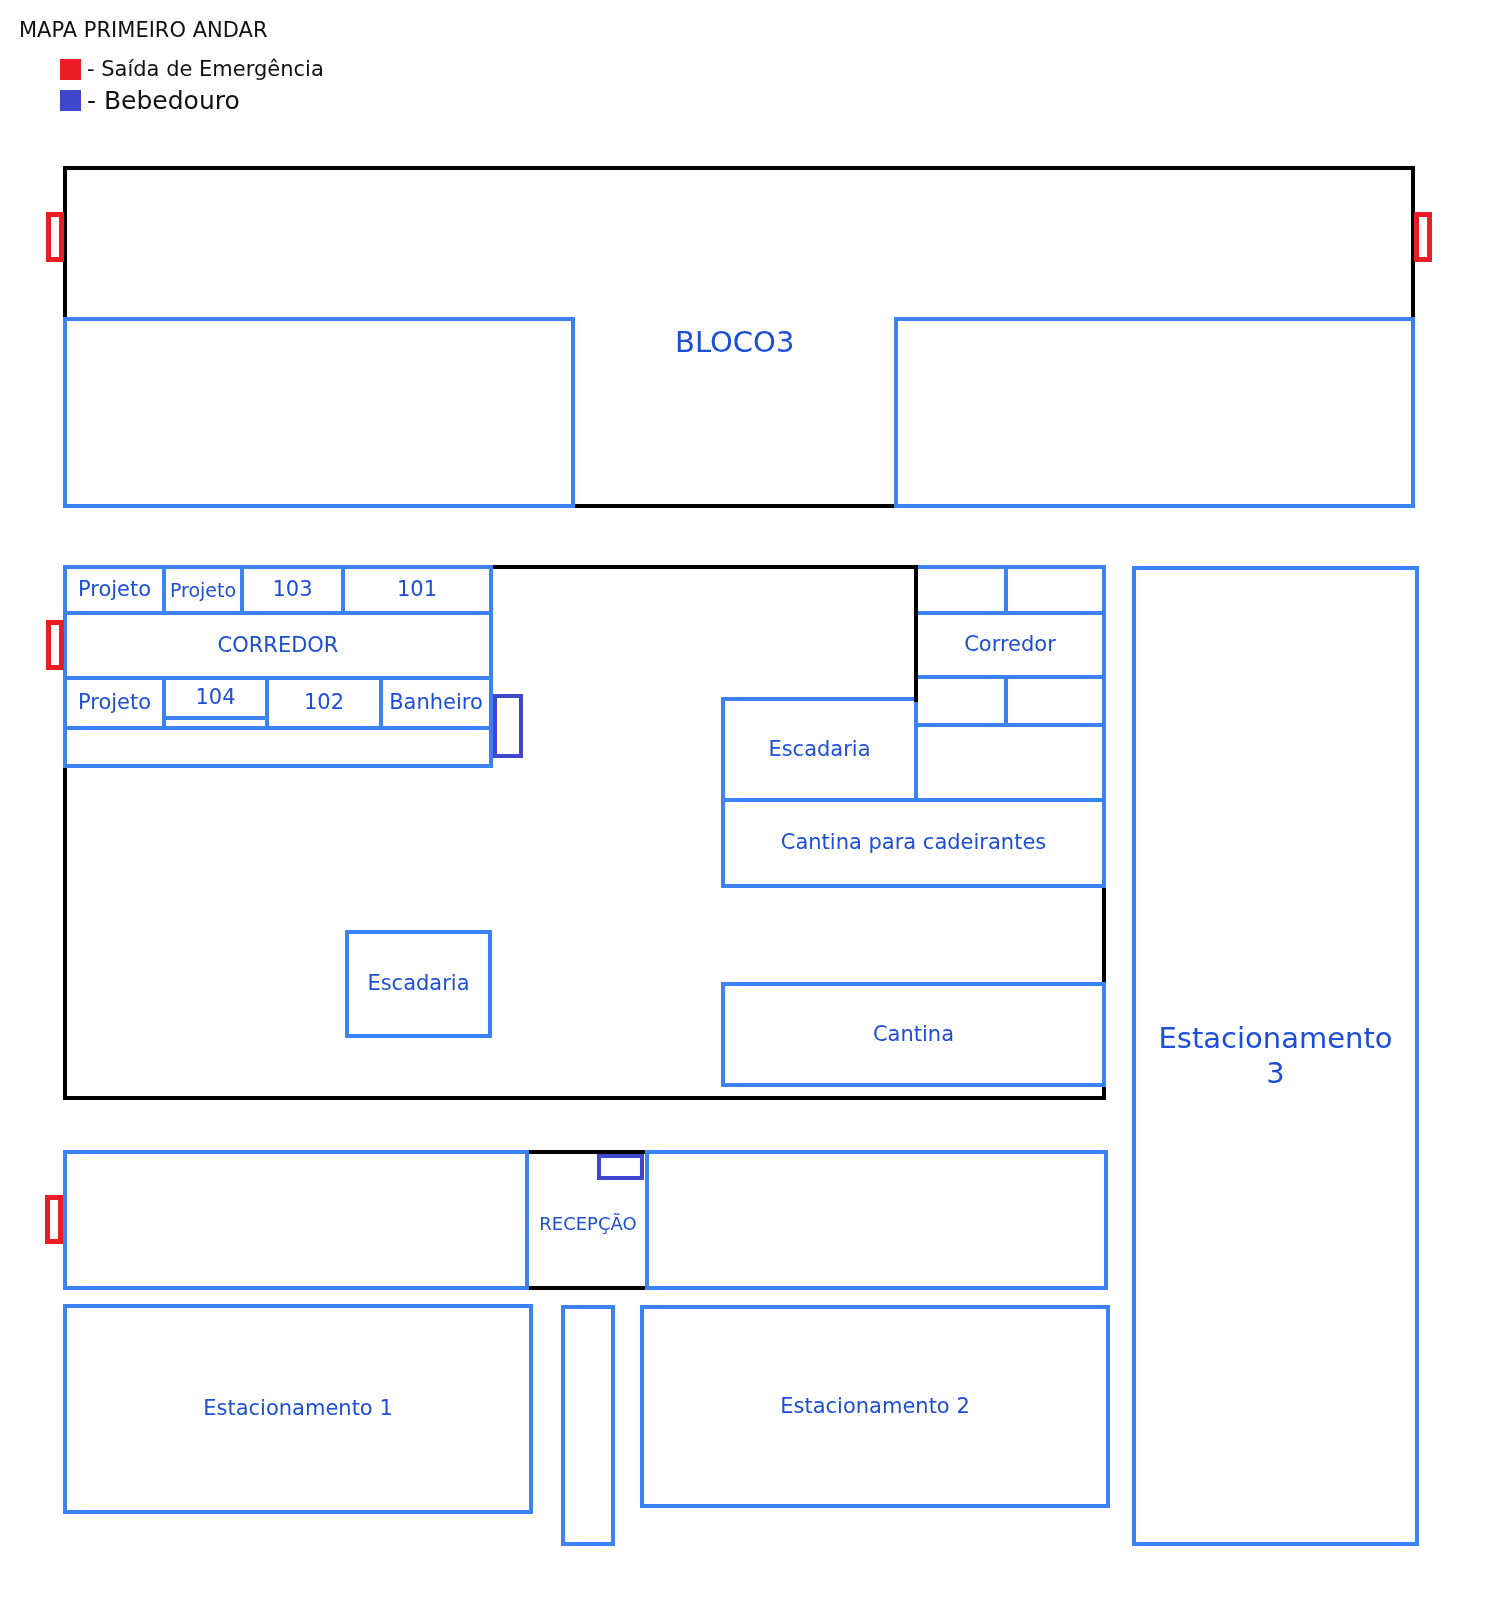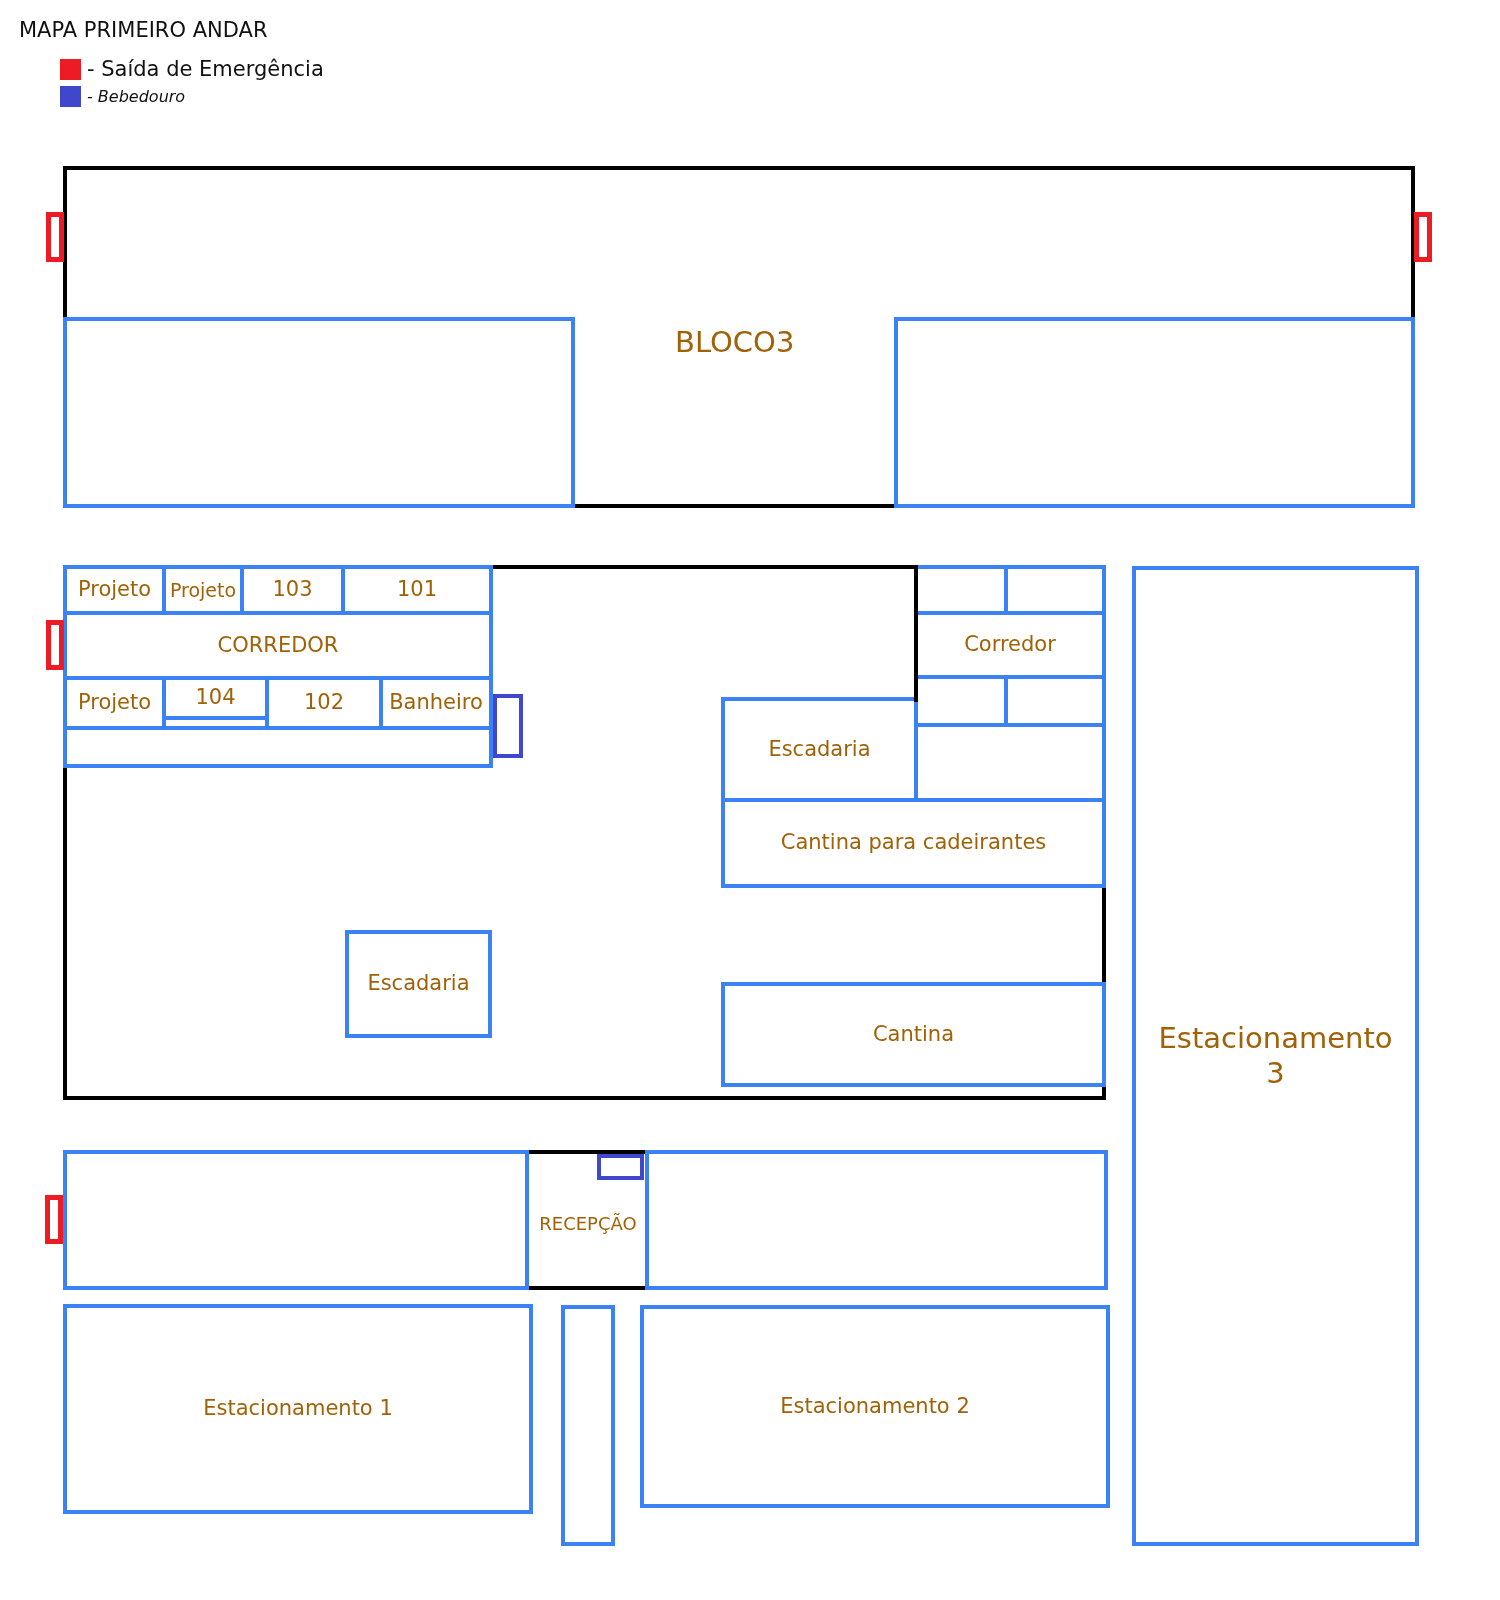--- a/index.html
+++ b/index.html
@@ -2,42 +2,42 @@
 <html><head>
   <meta charset="utf-8">
   <style>
     html, body { margin: 0; padding: 0; background: #ffffff; }
     body { width: 1500px; height: 1600px; position: relative; overflow: hidden;
            font-family: "DejaVu Sans", sans-serif; color: #111; }
     .abs { position: absolute; box-sizing: border-box; }
     .wall { position: absolute; box-sizing: border-box; border: 4px solid #000; background: transparent; }
     .room { position: absolute; box-sizing: border-box; border: 4px solid #3b82f6; background: #fff;
             display: flex; align-items: center; justify-content: center; text-align: center; }
-    .lbl { font-size: 21px; color: #a16207; white-space: nowrap; line-height: 1.2; }
+    .lbl { font-size: 21px; color: #1d4ed8; white-space: nowrap; line-height: 1.2; }
     .lbl-sm { font-size: 19px; }
     .lbl-lg { font-size: 29px; }
     .exit { position: absolute; box-sizing: border-box; border: 5px solid #ed1c24; background: #fff; }
     .fountain { position: absolute; box-sizing: border-box; border: 4px solid #3f48cc; background: #fff; }
     .title { position: absolute; left: 19px; top: 18px; font-size: 21px; letter-spacing: 0px; color: #111; }
     .legend-row { position: absolute; left: 24px; display: flex; align-items: center; padding-left: 36px; }
     .swatch { width: 21px; height: 21px; margin-right: 6px; }
     .legend-text { font-size: 21px; color: #111; }
   </style>
 </head>
 <body>
 
 <div class="title">MAPA PRIMEIRO ANDAR</div>
 
 <div class="legend-row" style="top:57px;">
   <div class="swatch" style="background:#ed1c24;"></div>
   <span class="legend-text">- Saída de Emergência</span>
 </div>
 <div class="legend-row" style="top:86px;">
   <div class="swatch" style="background:#3f48cc;"></div>
-  <span class="legend-text" style="font-size:16px;font-style:italic;">- Bebedouro</span>
+  <span class="legend-text" style="font-size:25px;">- Bebedouro</span>
 </div>
 
 <div class="wall" style="left:63px; top:166px; width:1352px; height:342px;"></div>
 <div class="room" style="left:63px; top:317px; width:512px; height:191px;"></div>
 <div class="room" style="left:894px; top:317px; width:521px; height:191px;"></div>
 <div class="abs lbl lbl-lg" style="left:675px; top:325px;">BLOCO3</div>
 <div class="exit" style="left:46px; top:212px; width:18px; height:50px;"></div>
 <div class="exit" style="left:1414px; top:212px; width:18px; height:50px;"></div>
 
 <div class="wall" style="left:63px; top:565px; width:1043px; height:535px;"></div>

